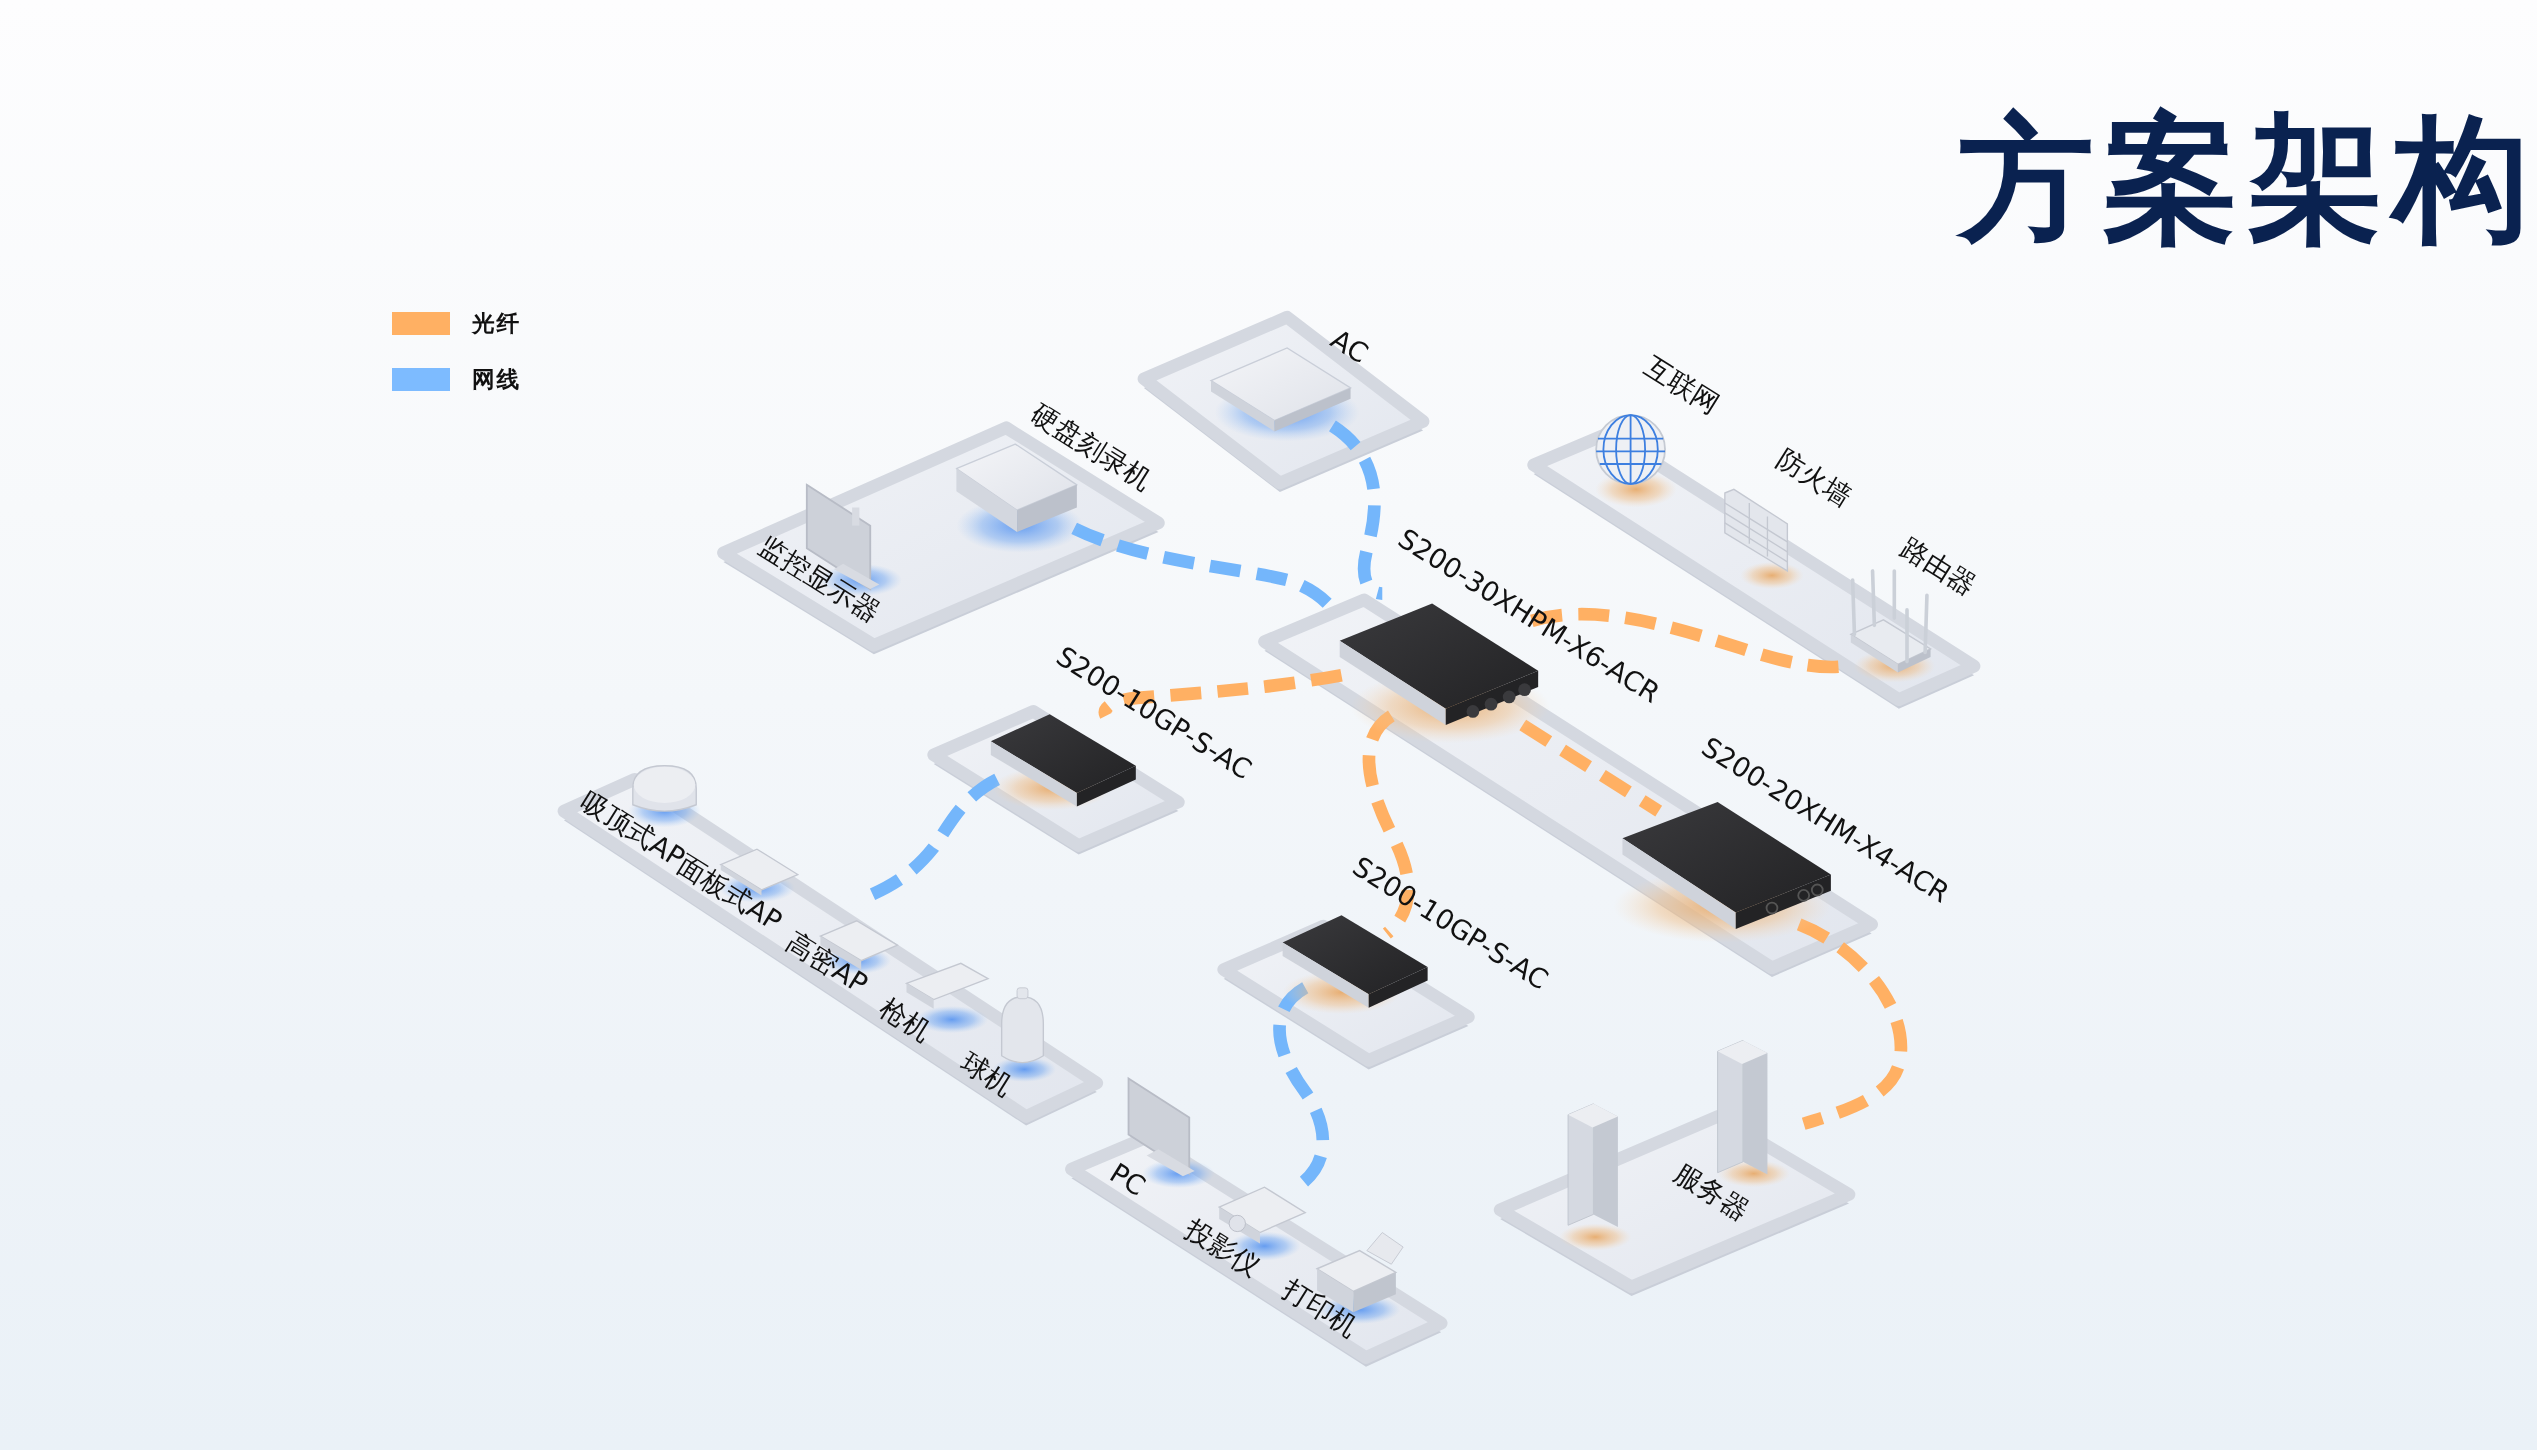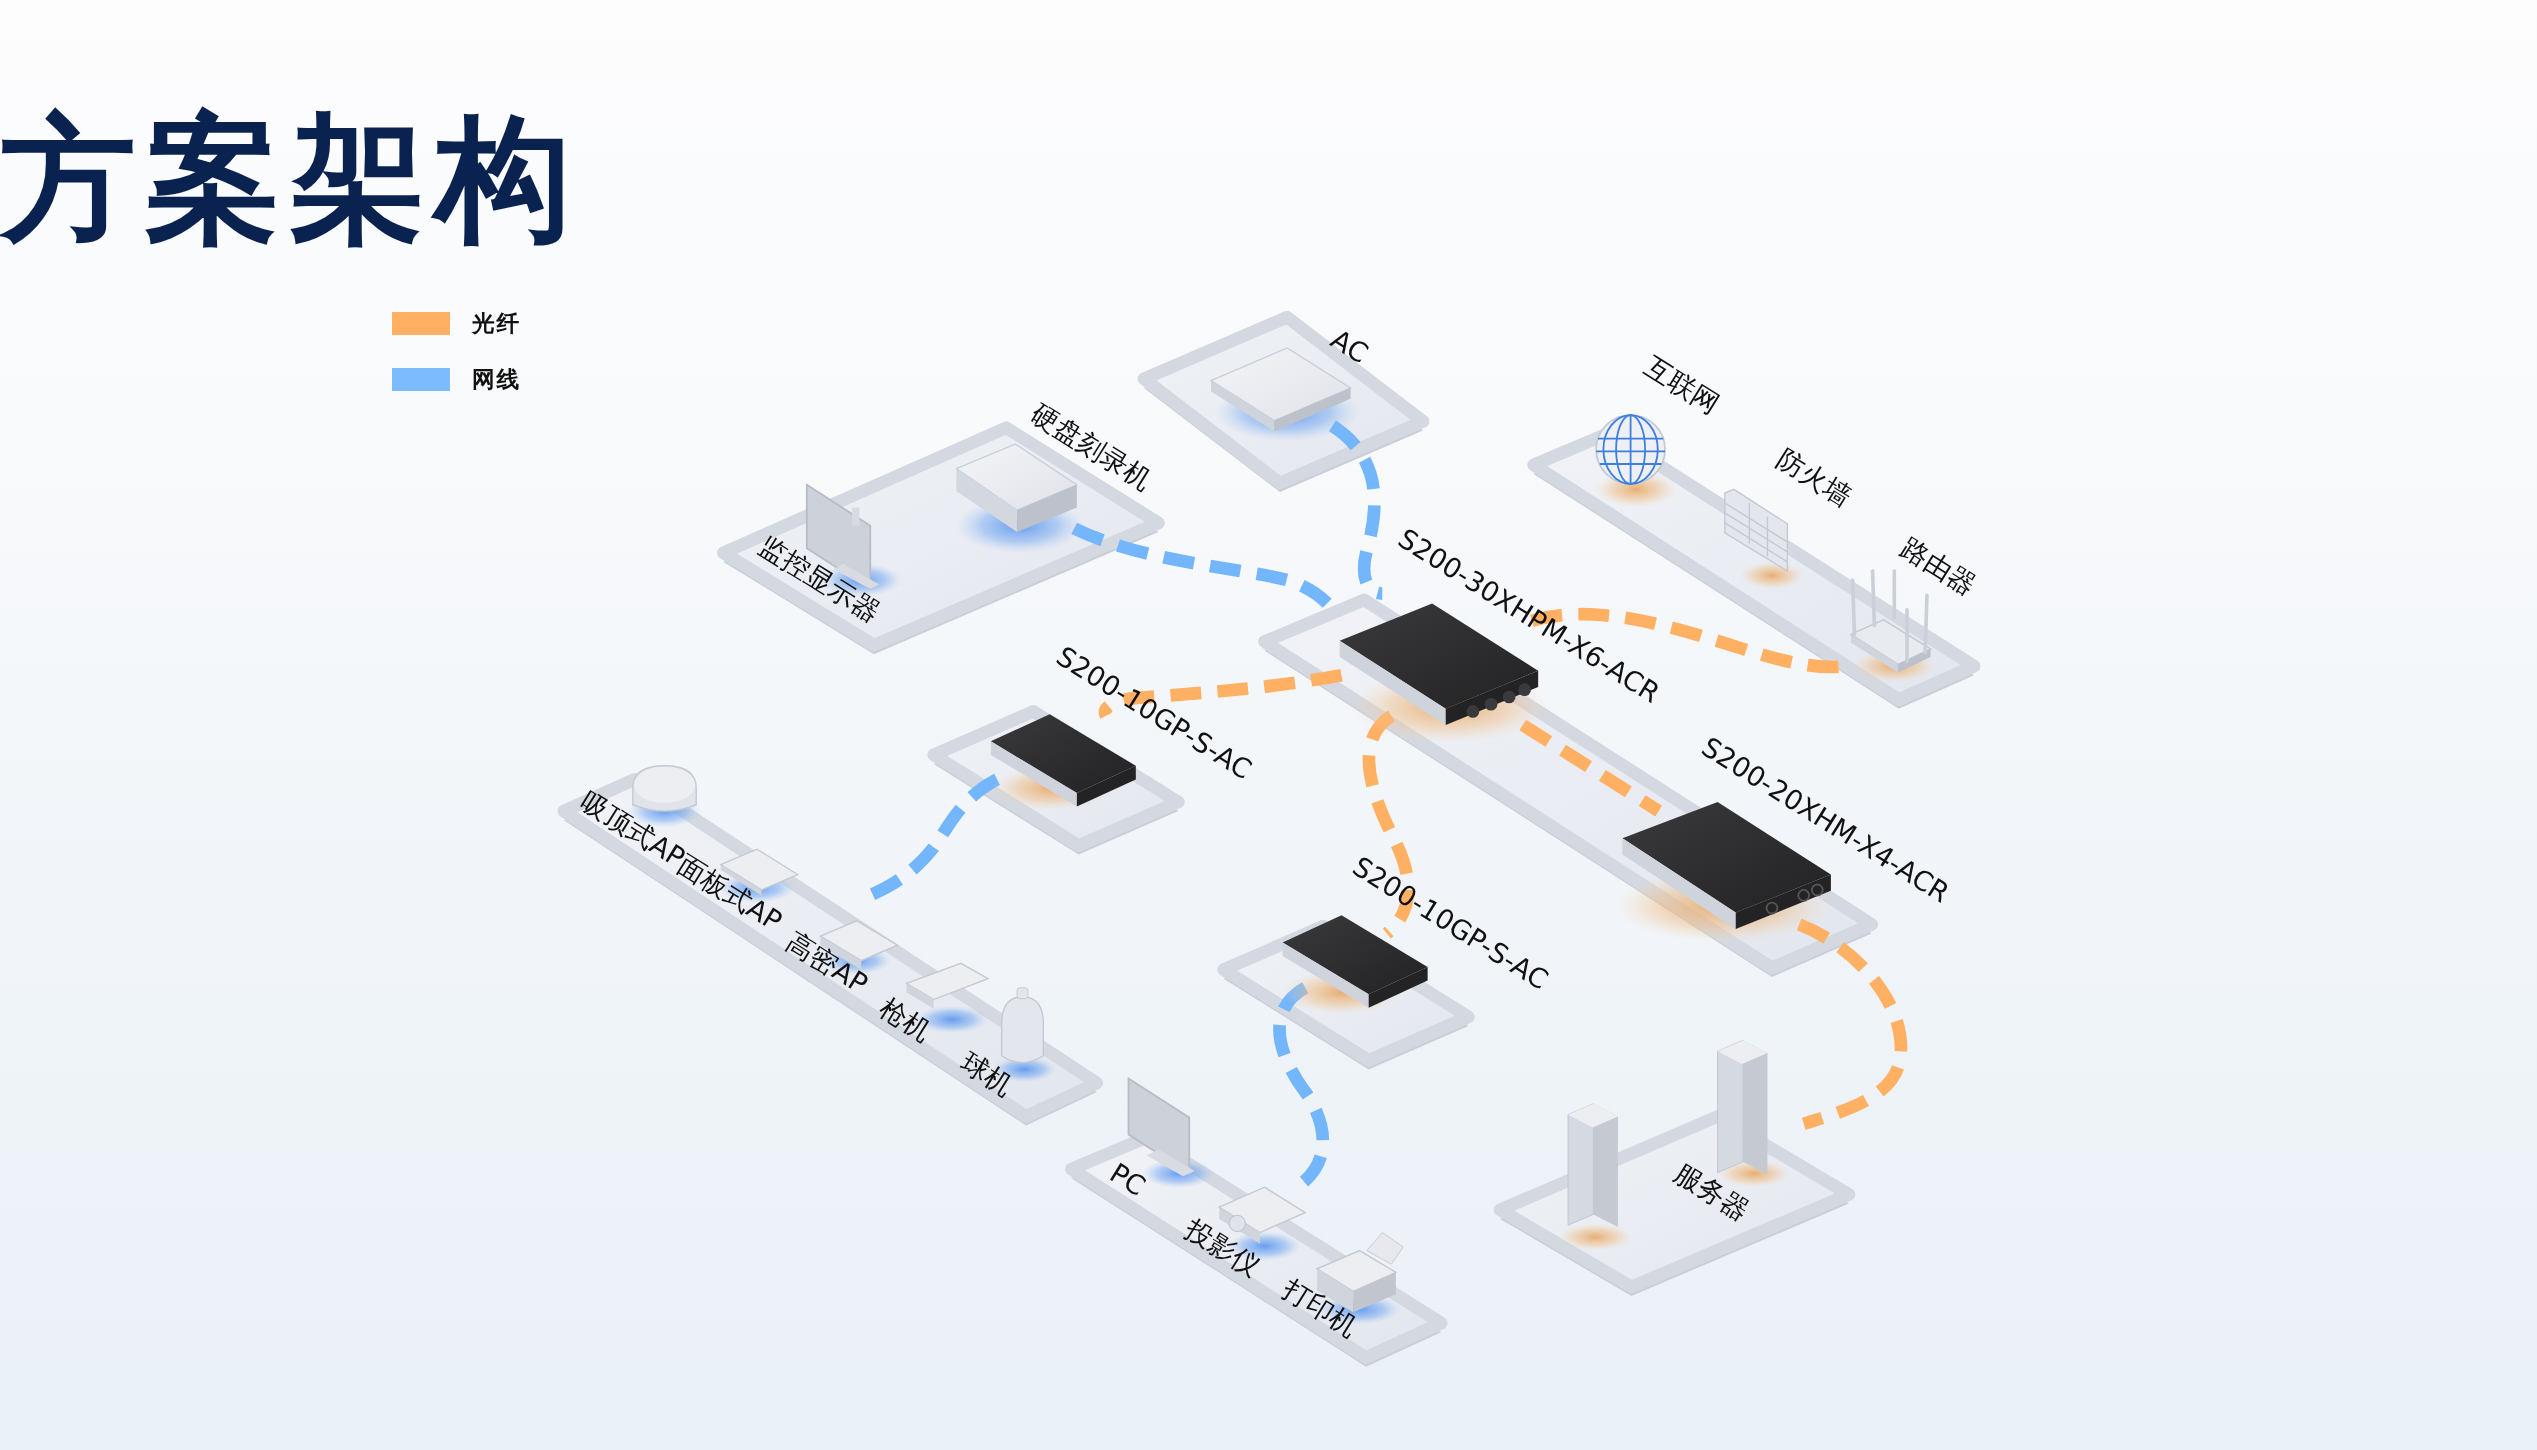--- a/index.html
+++ b/index.html
@@ -2,21 +2,21 @@
 <html style="font-size:14.5px"><head>
 <meta charset="utf-8">
 <style>
   html, body { margin: 0; padding: 0; }
   body {
     width: 2538px; height: 1450px; overflow: hidden; position: relative;
     background: linear-gradient(180deg, #fdfdfe 0%, #f7f9fb 35%, #eef3f8 75%, #eaf1f7 100%);
     font-family: "DejaVu Sans", "Liberation Sans", sans-serif;
   }
   .title {
-    position: absolute; left: 0; right: 0; top: 111px; text-align: left;
+    position: absolute; left: 0; right: 0; top: 111px; text-align: right;
     font-size: 136px; font-weight: 900; color: #0a2250; letter-spacing: 9px;
     line-height: 1; font-family: "DejaVu Sans", sans-serif;
   }
   .legend { position: absolute; left: 392px; top: 308px; }
   .legend-row { display: flex; align-items: center; height: 31px; margin-bottom: 25px; justify-content: center; }
   .legend-swatch { width: 58px; height: 23.6px; margin-right: 22px; }
   .legend-label { font-size: 22.7px; font-weight: 700; color: #111; letter-spacing: 1.8px; }
   svg.diagram { position: absolute; left: 0; top: 0; }
   .lbl { font-family: "DejaVu Sans", sans-serif; font-size: 30px; fill: #111; }
   .lbl-cn { font-family: "DejaVu Sans", sans-serif; font-size: 30px; fill: #111; font-weight: 500; }

